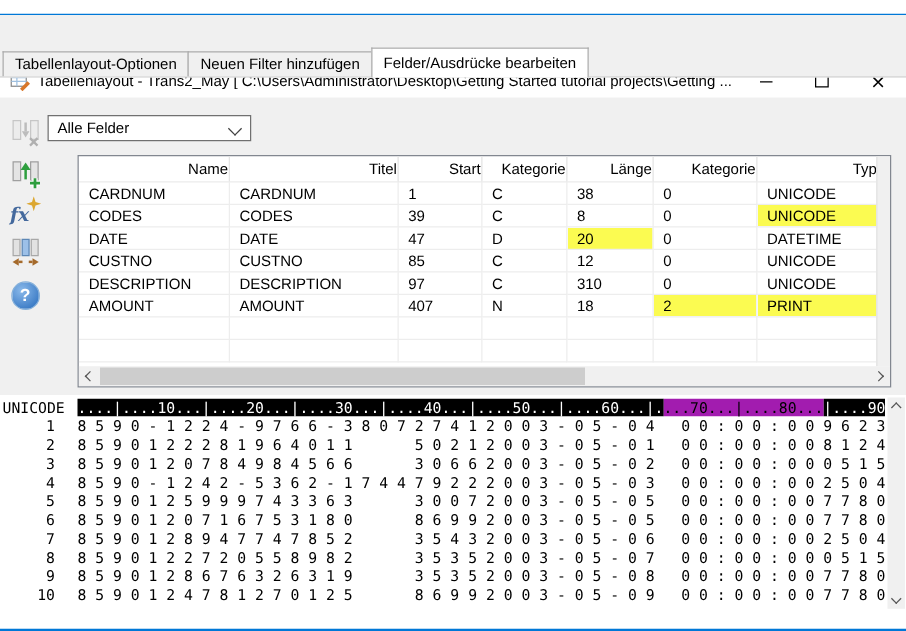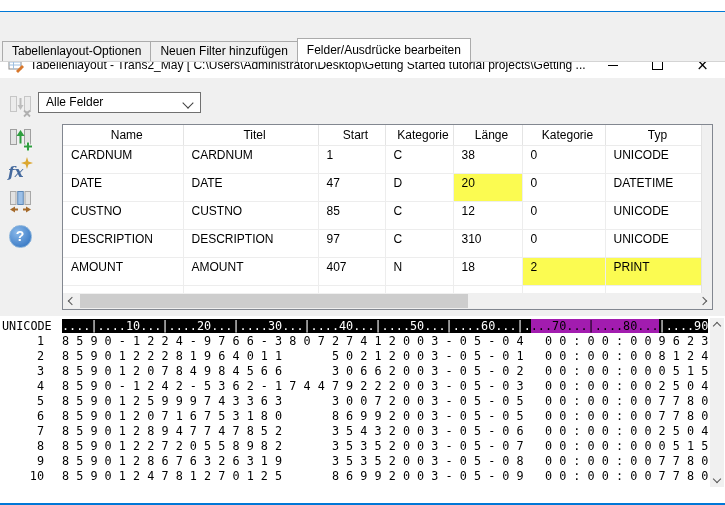--- a/index.html
+++ b/index.html
@@ -31,22 +31,22 @@
   .helpbtn{width:23px;height:23px;border-radius:50%;background:radial-gradient(circle at 35% 30%,#8ab9ea,#3f7ec7 75%);border:1px solid #85b0da;color:#fff;font-weight:bold;font-size:14px;display:flex;align-items:center;justify-content:center;box-sizing:border-box;}
 
   
   .combo{position:absolute;left:38px;top:92px;width:163px;height:21px;background:#fff;border:1px solid #707070;box-sizing:border-box;}
   .combo .val{position:absolute;left:7px;top:0;line-height:19px;}
   .chev{position:absolute;right:8px;top:6px;width:7px;height:7px;border:solid #404040;border-width:0 0 1.4px 1.4px;transform:rotate(-45deg);}
 
   
   .ftable{position:absolute;left:62px;top:124px;width:651px;height:186px;background:#fff;border:1px solid #828790;box-sizing:border-box;overflow:hidden;}
   table.grid{border-collapse:collapse;table-layout:fixed;width:639px;font-size:12px;}
-  table.grid th{height:20px;text-align:center;font-weight:normal;padding:0 0 0 8px;border-right:1px solid #e4e4e4;border-bottom:1px solid #ebebeb;white-space:nowrap;overflow:hidden;}
-  table.grid td{height:17px;padding:0 0 10px 8px;border-right:1px solid #ededed;border-bottom:1px solid #ededed;white-space:nowrap;overflow:hidden;}
+  table.grid th{height:20px;text-align:right;font-weight:normal;padding:0 0 0 8px;border-right:1px solid #e4e4e4;border-bottom:1px solid #ebebeb;white-space:nowrap;overflow:hidden;}
+  table.grid td{height:17px;padding:0 0 0 8px;border-right:1px solid #ededed;border-bottom:1px solid #ededed;white-space:nowrap;overflow:hidden;}
   table.grid td.hl{background:#fbfb51;}
   .vstrip{position:absolute;top:0;right:0;bottom:16px;width:10px;background:#f0f0f0;border-left:1px solid #e2e2e2;}
   .ft-hscroll{position:absolute;left:0;right:0;bottom:0;height:16px;background:#f0f0f0;}
   .sb-btn{position:absolute;top:0;width:16px;height:16px;display:flex;align-items:center;justify-content:center;}
   .ft-thumb{position:absolute;left:17px;top:1px;width:388px;height:14px;background:#cdcdcd;}
   .chv{width:5px;height:5px;border:solid #555;border-width:0 0 1.4px 1.4px;display:block;}
   .chv.l{transform:rotate(45deg);margin-left:2px;}
   .chv.r{transform:rotate(225deg);margin-right:2px;}
   .chv.u{transform:rotate(135deg);margin-top:2px;}
   .chv.d{transform:rotate(-45deg);margin-bottom:2px;}
@@ -184,20 +184,29 @@
         </thead>
       <tbody id="gridBody">
           <tr>
             <td>CARDNUM</td>
             <td>CARDNUM</td>
             <td>1</td>
             <td>C</td>
             <td>38</td>
             <td>0</td>
             <td>UNICODE</td>
+          </tr>
+          <tr>
+            <td>CODES</td>
+            <td>CODES</td>
+            <td>39</td>
+            <td>C</td>
+            <td>8</td>
+            <td>0</td>
+            <td class="hl">UNICODE</td>
           </tr>
           <tr>
             <td>DATE</td>
             <td>DATE</td>
             <td>47</td>
             <td>D</td>
             <td class="hl">20</td>
             <td>0</td>
             <td>DATETIME</td>
           </tr>

